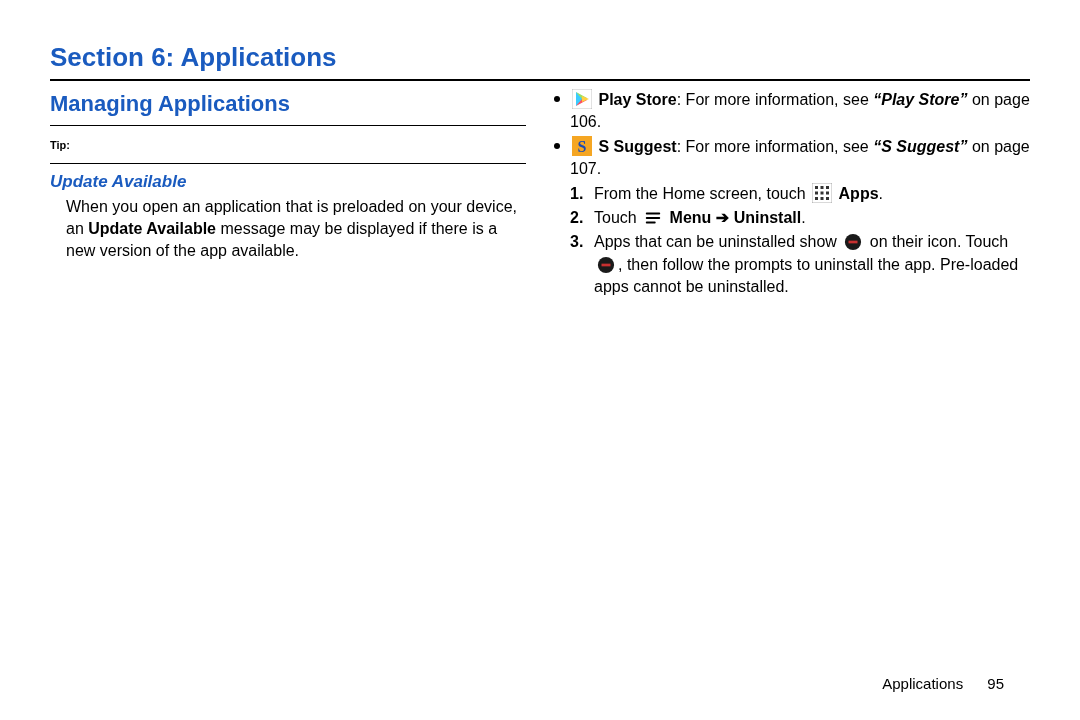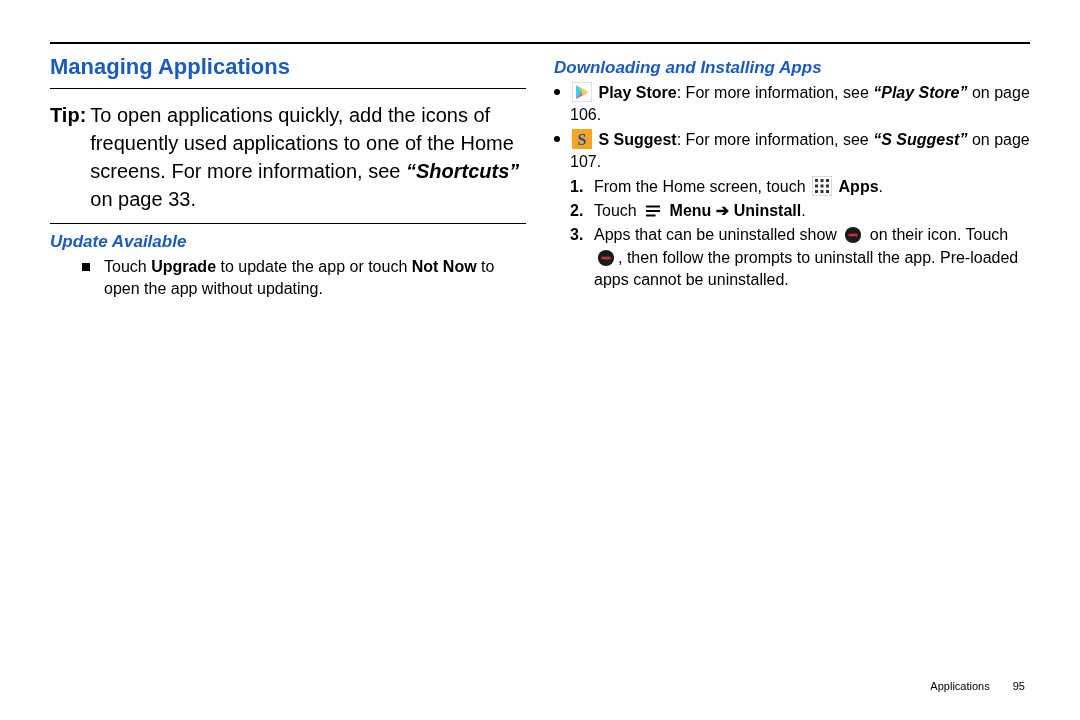--- a/index.html
+++ b/index.html
@@ -46,21 +46,21 @@
       color: #1a5bbf;
       margin: 8px 0 4px 0;
     }
     p { margin: 0 0 4px 0; font-size: 16px; line-height: 1.35; }
     .body-indent { padding-left: 16px; }
     .hr-thin {
       border: none;
       border-top: 1.5px solid #000;
       margin: 8px 0;
     }
-    .tip { font-size: 20px; line-height: 1.4; padding: 4px 0 2px 0; display: flex; }
+    .tip { font-size: 11px; line-height: 1.4; padding: 4px 0 2px 0; display: flex; flex-direction: column; }
     .tip-label { font-weight: bold; flex-shrink: 0; margin-right: 4px; }
     .tip-body { flex: 1; }
     .bullet-row { display: flex; font-size: 16px; line-height: 1.4; margin: 2px 0 2px 16px; }
     .square-bullet {
       width: 8px; height: 8px; background: #000; margin: 7px 14px 0 0; flex-shrink: 0;
     }
     .round-bullet {
       width: 6px; height: 6px; border-radius: 50%; background: #000; margin: 7px 10px 0 0; flex-shrink: 0;
     }
     .num-row { display: flex; font-size: 16px; line-height: 1.4; margin: 2px 0 2px 16px; }
@@ -70,53 +70,47 @@
     .icon {
       display: inline-flex; align-items: center; justify-content: center;
       vertical-align: -4px;
       width: 20px; height: 20px;
       margin: 0 2px;
     }
     .icon svg { display: block; }
     .footer {
       position: absolute;
       bottom: 28px;
-      right: 55px;
-      font-size: 11px;
+      right: 76px;
+      font-size: 15px;
     }
     .footer .pg { margin-left: 20px; }
   </style>
 </head>
 <body>
 
 <div class="page">
+  <div class="section-title">Section 6: Applications</div>
   <hr class="hr-thick">
   <div class="columns">
 
     <div class="col">
       <div class="h2">Managing Applications</div>
       <hr class="hr-thin">
       <div class="tip">
         <span class="tip-label">Tip:</span>
-        <span class="tip-body">
-          <span>To open applications quickly, add the icons of frequently used applications to one of the Home screens. For more information, see </span><span class="ref">“Shortcuts”</span><span> on page 33.</span>
-        </span>
       </div>
       <hr class="hr-thin">
       <div class="h3">Update Available</div>
-      <div class="bullet-row" style="margin-left:32px;">
-        <span class="square-bullet"></span>
-        <span>
-          <span>Touch </span><span class="bold">Upgrade</span><span> to update the app or touch </span><span class="bold">Not Now</span><span> to open the app without updating.</span>
-        </span>
-      </div>
+      <p class="body-indent">
+        <span>When you open an application that is preloaded on your device, an </span><span class="bold">Update Available</span><span> message may be displayed if there is a new version of the app available.</span>
+      </p>
     </div>
 
     <div class="col">
-      <div class="h3">Downloading and Installing Apps</div>
 
       <div class="bullet-row" style="margin-left:0;">
         <span class="round-bullet"></span>
         <span style="flex:1;">
           <span class="icon">
             <svg viewBox="0 0 20 20" width="20" height="20">
               <rect x="0" y="0" width="20" height="20" fill="#fff" stroke="#888" stroke-width="0.5"></rect>
               <polygon points="4,3 4,17 10,13 10,7" fill="#3bccff"></polygon>
               <polygon points="4,3 15,9 10,10" fill="#a0e060"></polygon>
               <polygon points="4,17 15,11 10,10" fill="#ff5060"></polygon>

